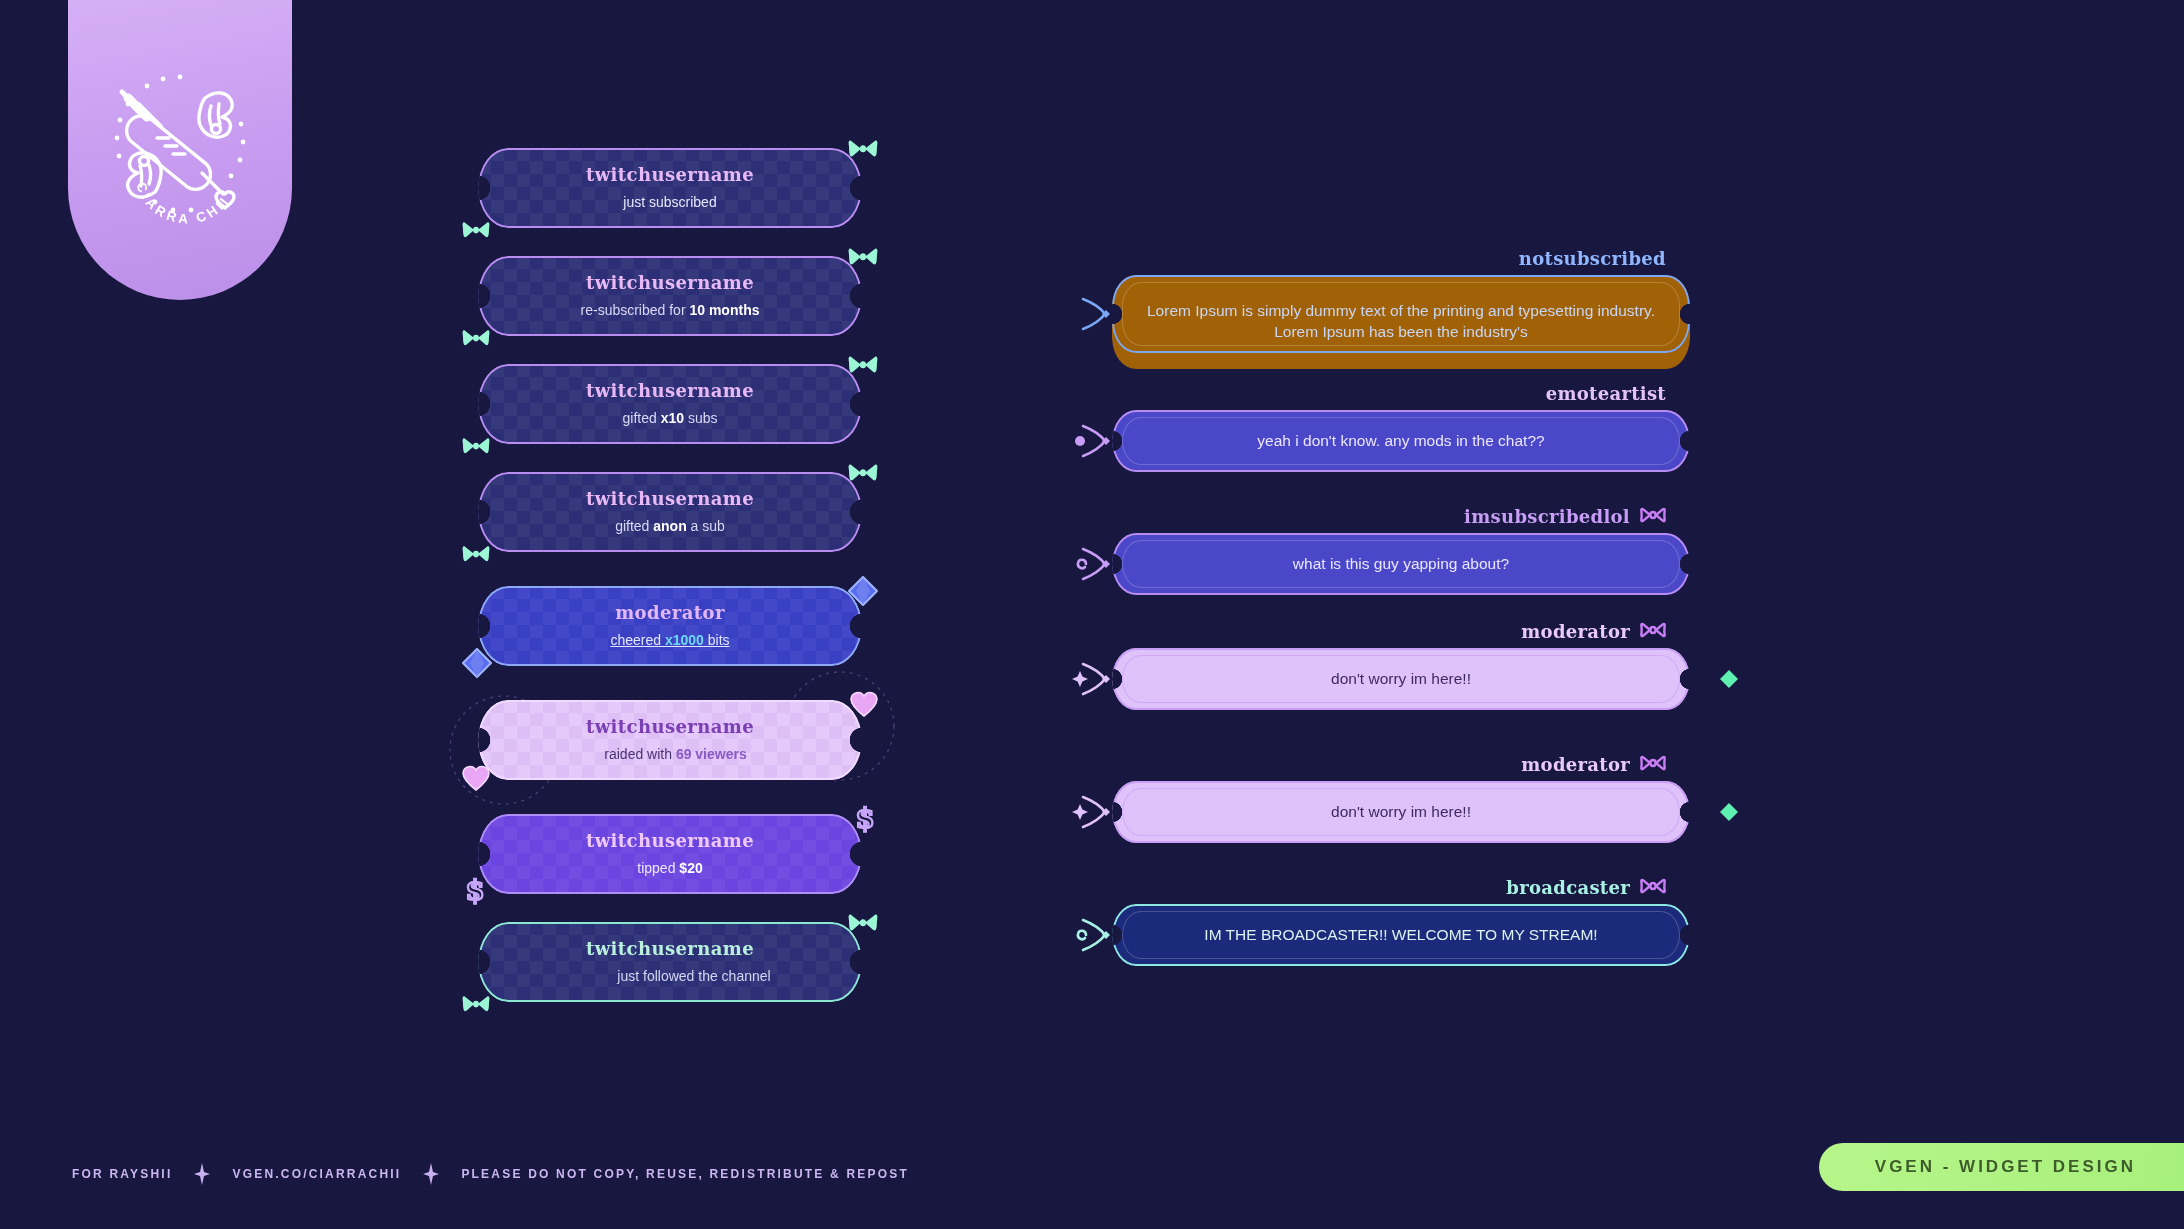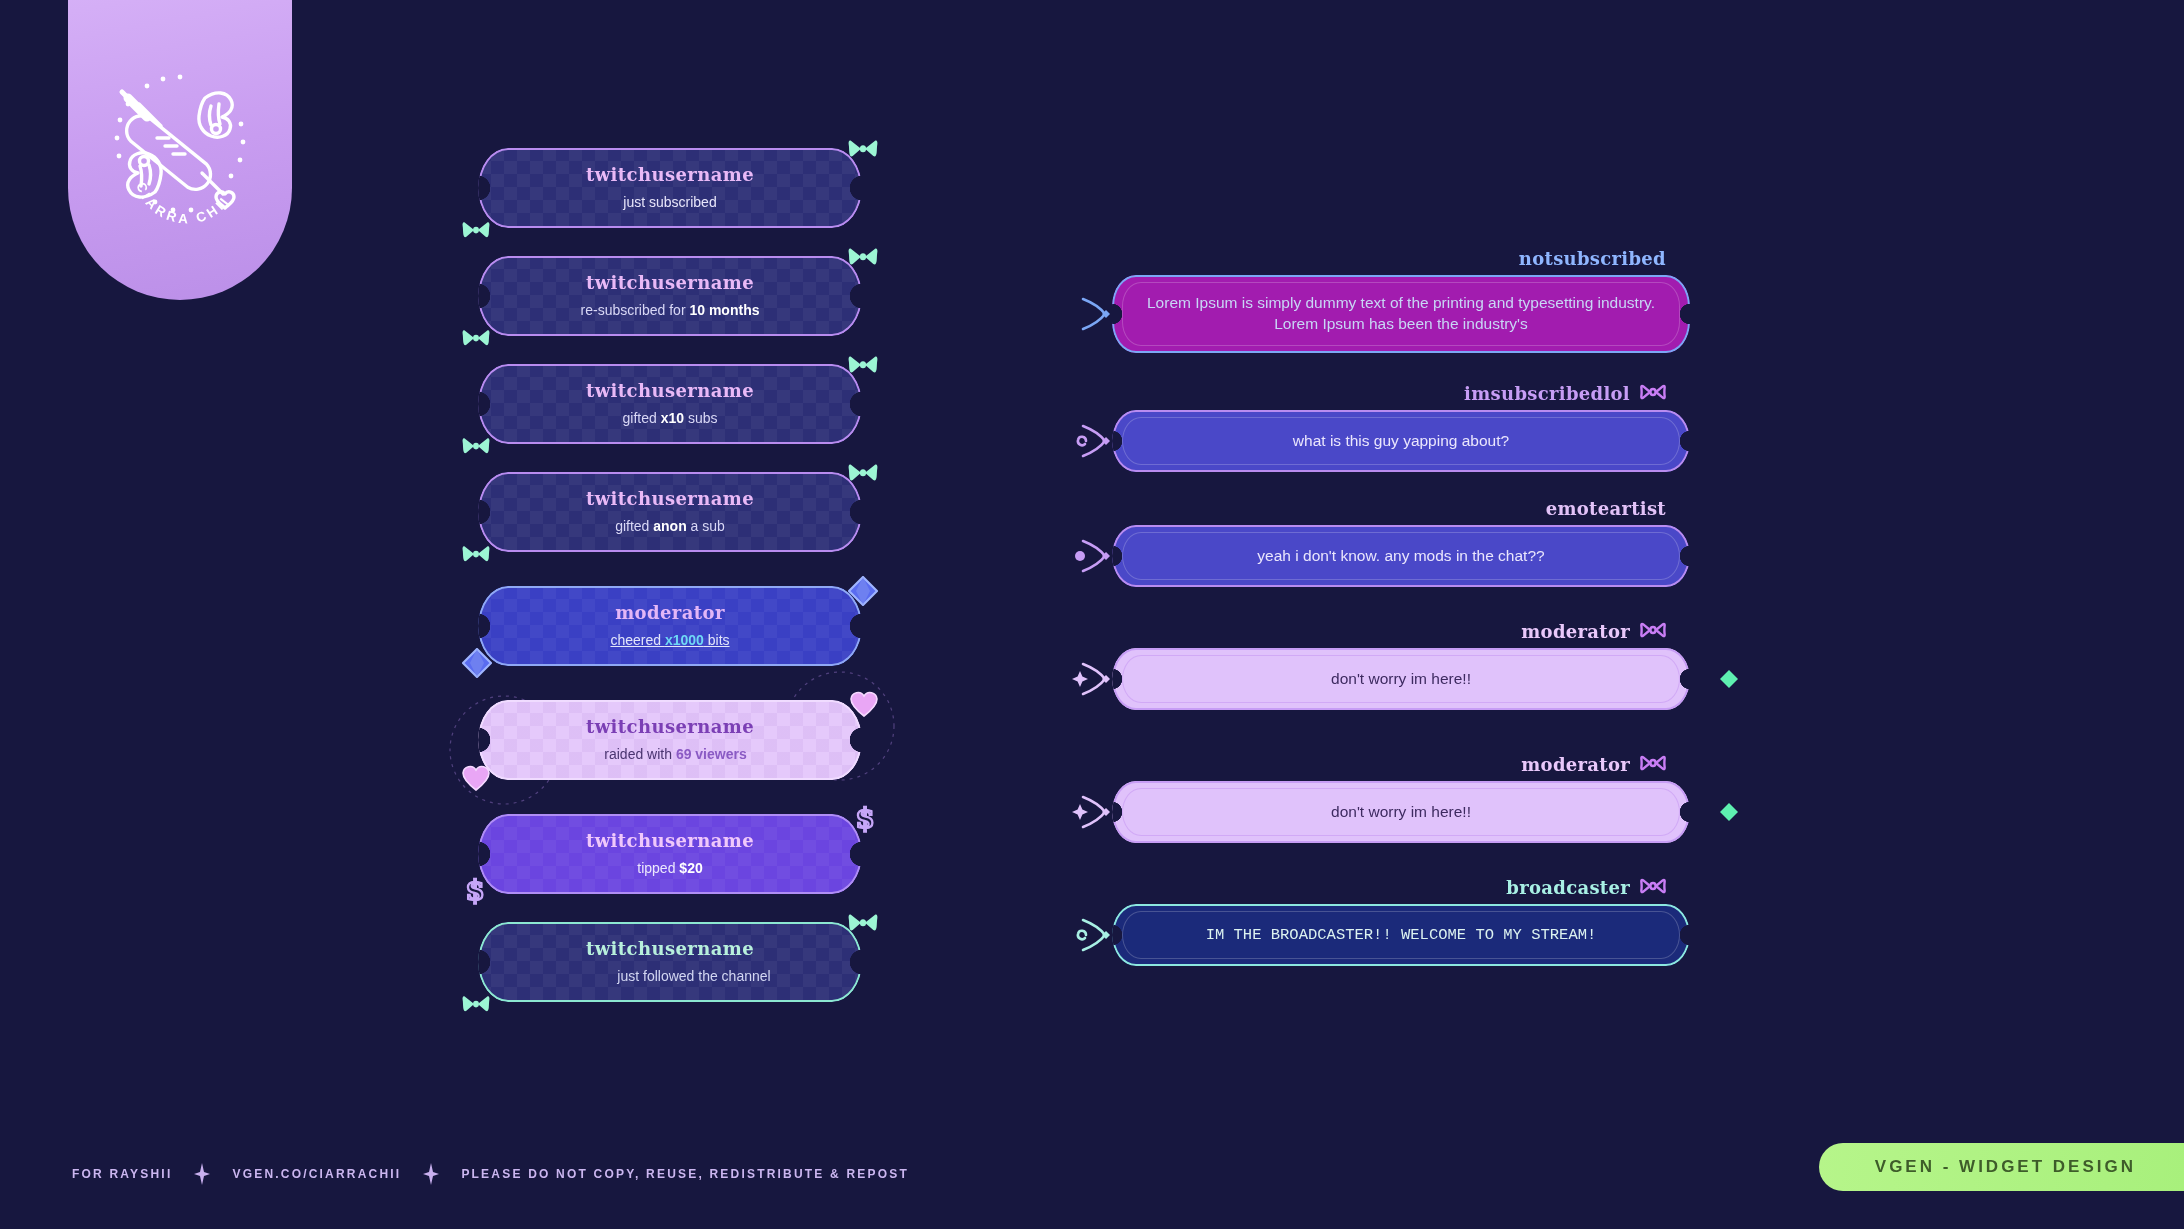--- a/index.html
+++ b/index.html
@@ -375,32 +375,58 @@
     </div>
     <div class="chat-body" style="height:78px;">
       <span class="tail" style="top:14px;"><svg width="50" height="50" viewBox="0 0 50 50">
     <g fill="none" stroke="#7ba7f5" stroke-width="2.6" stroke-linecap="round">
       <path d="M11 10 C24 15 30 21 33 25"></path>
       <path d="M11 40 C24 35 30 29 33 25"></path>
     </g>
     <path d="M38 25 L34 21 L30 25 L34 29 Z" fill="#7ba7f5"></path>
 
   </svg></span>
-      <div class="bubble" style="height:78px;background:#a21caf;box-shadow:0 0 18px 3px rgba(160,140,250,.30);
+      <div class="bubble" style="height:94px;background:#a16207;box-shadow:0 0 18px 3px rgba(160,140,250,.30);
            -webkit-mask-image:radial-gradient(circle 11px at 0px 39px, transparent 10px, #000 10.5px),radial-gradient(circle 11px at 578px 39px, transparent 10px, #000 10.5px);
            mask-image:radial-gradient(circle 11px at 0px 39px, transparent 10px, #000 10.5px),radial-gradient(circle 11px at 578px 39px, transparent 10px, #000 10.5px);">
         <span class="bubble-text" style="color:#c8d6f5;">Lorem Ipsum is simply dummy text of the printing and typesetting industry. Lorem Ipsum has been the industry's</span>
       </div>
       <div class="bubble-ring" style="height:78px;border-color:#7ba7f5;
            -webkit-mask-image:radial-gradient(circle 11px at 0px 39px, transparent 10px, #000 10.5px),radial-gradient(circle 11px at 578px 39px, transparent 10px, #000 10.5px);
            mask-image:radial-gradient(circle 11px at 0px 39px, transparent 10px, #000 10.5px),radial-gradient(circle 11px at 578px 39px, transparent 10px, #000 10.5px);"></div>
       <div class="bubble-ring-in" style="height:64px;border-color:rgba(255,255,255,.20);"></div>
 
     </div>
     </div>
+    <div class="chat-row" style="margin-bottom: 34px;">
+    <div class="chat-head">
+      <span class="chat-user" style="color:#e2c2f8;">emoteartist</span>
+
+    </div>
+    <div class="chat-body" style="height:62px;">
+      <span class="tail" style="top:6px;"><svg width="50" height="50" viewBox="0 0 50 50">
+    <g fill="none" stroke="#c79df5" stroke-width="2.6" stroke-linecap="round">
+      <path d="M11 10 C24 15 30 21 33 25"></path>
+      <path d="M11 40 C24 35 30 29 33 25"></path>
+    </g>
+    <path d="M38 25 L34 21 L30 25 L34 29 Z" fill="#c79df5"></path>
+    <circle cx="8" cy="25" r="5" fill="#c79df5"></circle>
+  </svg></span>
+      <div class="bubble" style="height:62px;background:#4a48c8;box-shadow:0 0 18px 3px rgba(160,140,250,.30);
+           -webkit-mask-image:radial-gradient(circle 11px at 0px 31px, transparent 10px, #000 10.5px),radial-gradient(circle 11px at 578px 31px, transparent 10px, #000 10.5px);
+           mask-image:radial-gradient(circle 11px at 0px 31px, transparent 10px, #000 10.5px),radial-gradient(circle 11px at 578px 31px, transparent 10px, #000 10.5px);">
+        <span class="bubble-text" style="color:#eae6fd;">yeah i don't know. any mods in the chat??</span>
+      </div>
+      <div class="bubble-ring" style="height:62px;border-color:#b98cf0;
+           -webkit-mask-image:radial-gradient(circle 11px at 0px 31px, transparent 10px, #000 10.5px),radial-gradient(circle 11px at 578px 31px, transparent 10px, #000 10.5px);
+           mask-image:radial-gradient(circle 11px at 0px 31px, transparent 10px, #000 10.5px),radial-gradient(circle 11px at 578px 31px, transparent 10px, #000 10.5px);"></div>
+      <div class="bubble-ring-in" style="height:48px;border-color:rgba(255,255,255,.20);"></div>
+
+    </div>
+    </div>
     <div class="chat-row">
     <div class="chat-head">
       <span class="chat-user" style="color:#c79df5;">imsubscribedlol</span>
       <span><svg width="26" height="18" viewBox="0 0 26 18">
     <g fill="none" stroke="#c97ef5" stroke-width="2.4" stroke-linejoin="round">
       <path d="M10 9 L3 3.2 C1.6 2.2 1.2 3.6 1.4 5.1 C1.6 6.8 1.6 11.2 1.4 12.9 C1.2 14.4 1.6 15.8 3 14.8 L10 9 Z"></path>
       <path d="M16 9 L23 3.2 C24.4 2.2 24.8 3.6 24.6 5.1 C24.4 6.8 24.4 11.2 24.6 12.9 C24.8 14.4 24.4 15.8 23 14.8 L16 9 Z"></path>
       <ellipse cx="13" cy="9" rx="2.6" ry="3"></ellipse>
     </g>
   </svg></span>
@@ -419,46 +445,20 @@
            mask-image:radial-gradient(circle 11px at 0px 31px, transparent 10px, #000 10.5px),radial-gradient(circle 11px at 578px 31px, transparent 10px, #000 10.5px);">
         <span class="bubble-text" style="color:#eae6fd;">what is this guy yapping about?</span>
       </div>
       <div class="bubble-ring" style="height:62px;border-color:#b98cf0;
            -webkit-mask-image:radial-gradient(circle 11px at 0px 31px, transparent 10px, #000 10.5px),radial-gradient(circle 11px at 578px 31px, transparent 10px, #000 10.5px);
            mask-image:radial-gradient(circle 11px at 0px 31px, transparent 10px, #000 10.5px),radial-gradient(circle 11px at 578px 31px, transparent 10px, #000 10.5px);"></div>
       <div class="bubble-ring-in" style="height:48px;border-color:rgba(255,255,255,.20);"></div>
 
     </div>
     </div>
-    <div class="chat-row" style="margin-bottom: 34px;">
-    <div class="chat-head">
-      <span class="chat-user" style="color:#e2c2f8;">emoteartist</span>
-
-    </div>
-    <div class="chat-body" style="height:62px;">
-      <span class="tail" style="top:6px;"><svg width="50" height="50" viewBox="0 0 50 50">
-    <g fill="none" stroke="#c79df5" stroke-width="2.6" stroke-linecap="round">
-      <path d="M11 10 C24 15 30 21 33 25"></path>
-      <path d="M11 40 C24 35 30 29 33 25"></path>
-    </g>
-    <path d="M38 25 L34 21 L30 25 L34 29 Z" fill="#c79df5"></path>
-    <circle cx="8" cy="25" r="5" fill="#c79df5"></circle>
-  </svg></span>
-      <div class="bubble" style="height:62px;background:#4a48c8;box-shadow:0 0 18px 3px rgba(160,140,250,.30);
-           -webkit-mask-image:radial-gradient(circle 11px at 0px 31px, transparent 10px, #000 10.5px),radial-gradient(circle 11px at 578px 31px, transparent 10px, #000 10.5px);
-           mask-image:radial-gradient(circle 11px at 0px 31px, transparent 10px, #000 10.5px),radial-gradient(circle 11px at 578px 31px, transparent 10px, #000 10.5px);">
-        <span class="bubble-text" style="color:#eae6fd;">yeah i don't know. any mods in the chat??</span>
-      </div>
-      <div class="bubble-ring" style="height:62px;border-color:#b98cf0;
-           -webkit-mask-image:radial-gradient(circle 11px at 0px 31px, transparent 10px, #000 10.5px),radial-gradient(circle 11px at 578px 31px, transparent 10px, #000 10.5px);
-           mask-image:radial-gradient(circle 11px at 0px 31px, transparent 10px, #000 10.5px),radial-gradient(circle 11px at 578px 31px, transparent 10px, #000 10.5px);"></div>
-      <div class="bubble-ring-in" style="height:48px;border-color:rgba(255,255,255,.20);"></div>
-
-    </div>
-    </div>
     <div class="chat-row" style="margin-bottom: 44px;">
     <div class="chat-head">
       <span class="chat-user" style="color:#e9c8fb;">moderator</span>
       <span><svg width="26" height="18" viewBox="0 0 26 18">
     <g fill="none" stroke="#c97ef5" stroke-width="2.4" stroke-linejoin="round">
       <path d="M10 9 L3 3.2 C1.6 2.2 1.2 3.6 1.4 5.1 C1.6 6.8 1.6 11.2 1.4 12.9 C1.2 14.4 1.6 15.8 3 14.8 L10 9 Z"></path>
       <path d="M16 9 L23 3.2 C24.4 2.2 24.8 3.6 24.6 5.1 C24.4 6.8 24.4 11.2 24.6 12.9 C24.8 14.4 24.4 15.8 23 14.8 L16 9 Z"></path>
       <ellipse cx="13" cy="9" rx="2.6" ry="3"></ellipse>
     </g>
   </svg></span>
@@ -526,21 +526,21 @@
     <div class="chat-head">
       <span class="chat-user" style="color:#a8f0e4;">broadcaster</span>
       <span><svg width="26" height="18" viewBox="0 0 26 18">
     <g fill="none" stroke="#c97ef5" stroke-width="2.4" stroke-linejoin="round">
       <path d="M10 9 L3 3.2 C1.6 2.2 1.2 3.6 1.4 5.1 C1.6 6.8 1.6 11.2 1.4 12.9 C1.2 14.4 1.6 15.8 3 14.8 L10 9 Z"></path>
       <path d="M16 9 L23 3.2 C24.4 2.2 24.8 3.6 24.6 5.1 C24.4 6.8 24.4 11.2 24.6 12.9 C24.8 14.4 24.4 15.8 23 14.8 L16 9 Z"></path>
       <ellipse cx="13" cy="9" rx="2.6" ry="3"></ellipse>
     </g>
   </svg></span>
     </div>
-    <div class="chat-body" style="height:62px;font-family:Liberation Mono, monospace;">
+    <div class="chat-body" style="height:62px;">
       <span class="tail" style="top:6px;"><svg width="50" height="50" viewBox="0 0 50 50">
     <g fill="none" stroke="#a8f0e4" stroke-width="2.6" stroke-linecap="round">
       <path d="M11 10 C24 15 30 21 33 25"></path>
       <path d="M11 40 C24 35 30 29 33 25"></path>
     </g>
     <path d="M38 25 L34 21 L30 25 L34 29 Z" fill="#a8f0e4"></path>
     <path d="M14 25 c0-5-7-6-8-1 c-1 4 4 7 7 4" fill="none" stroke="#a8f0e4" stroke-width="2.6" stroke-linecap="round"></path>
   </svg></span>
       <div class="bubble" style="height:62px;background:#1b2a7a;box-shadow:0 0 18px 3px rgba(140,232,224,.28);
            -webkit-mask-image:radial-gradient(circle 11px at 0px 31px, transparent 10px, #000 10.5px),radial-gradient(circle 11px at 578px 31px, transparent 10px, #000 10.5px);

